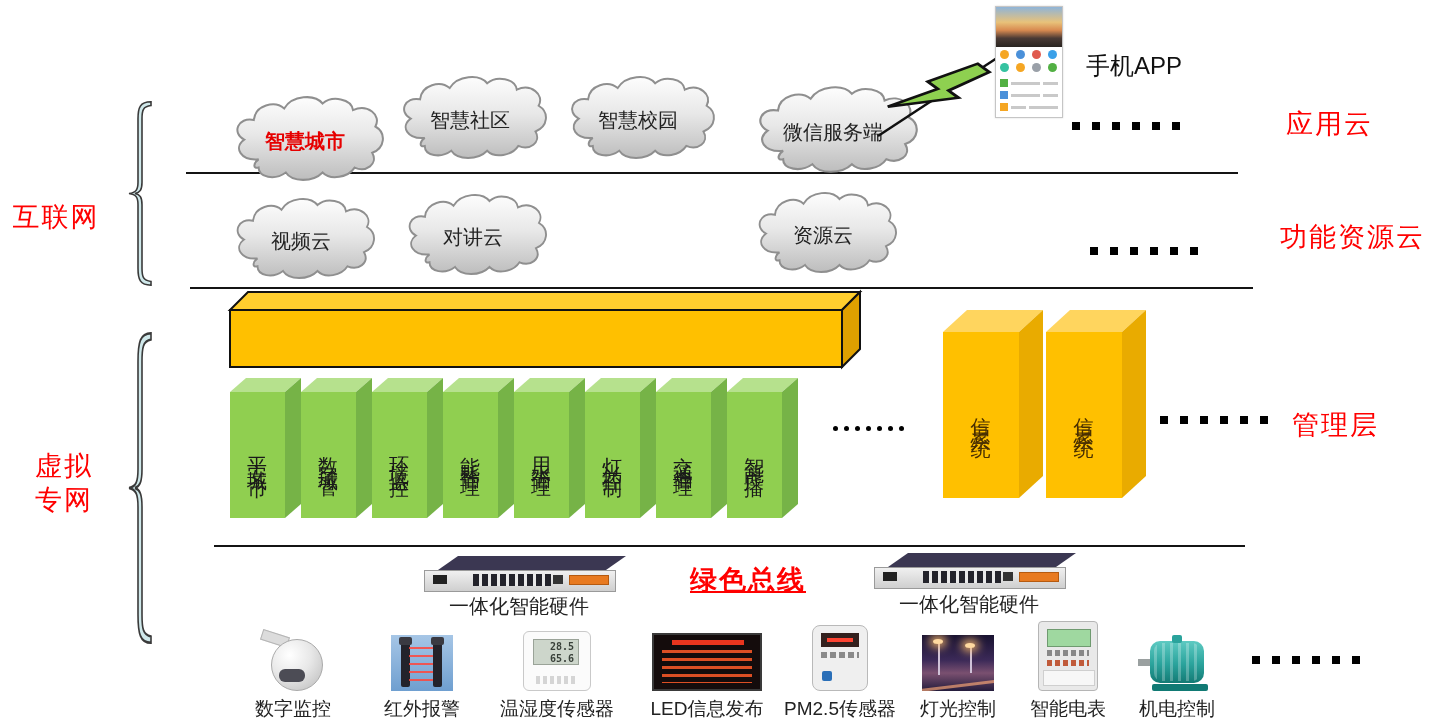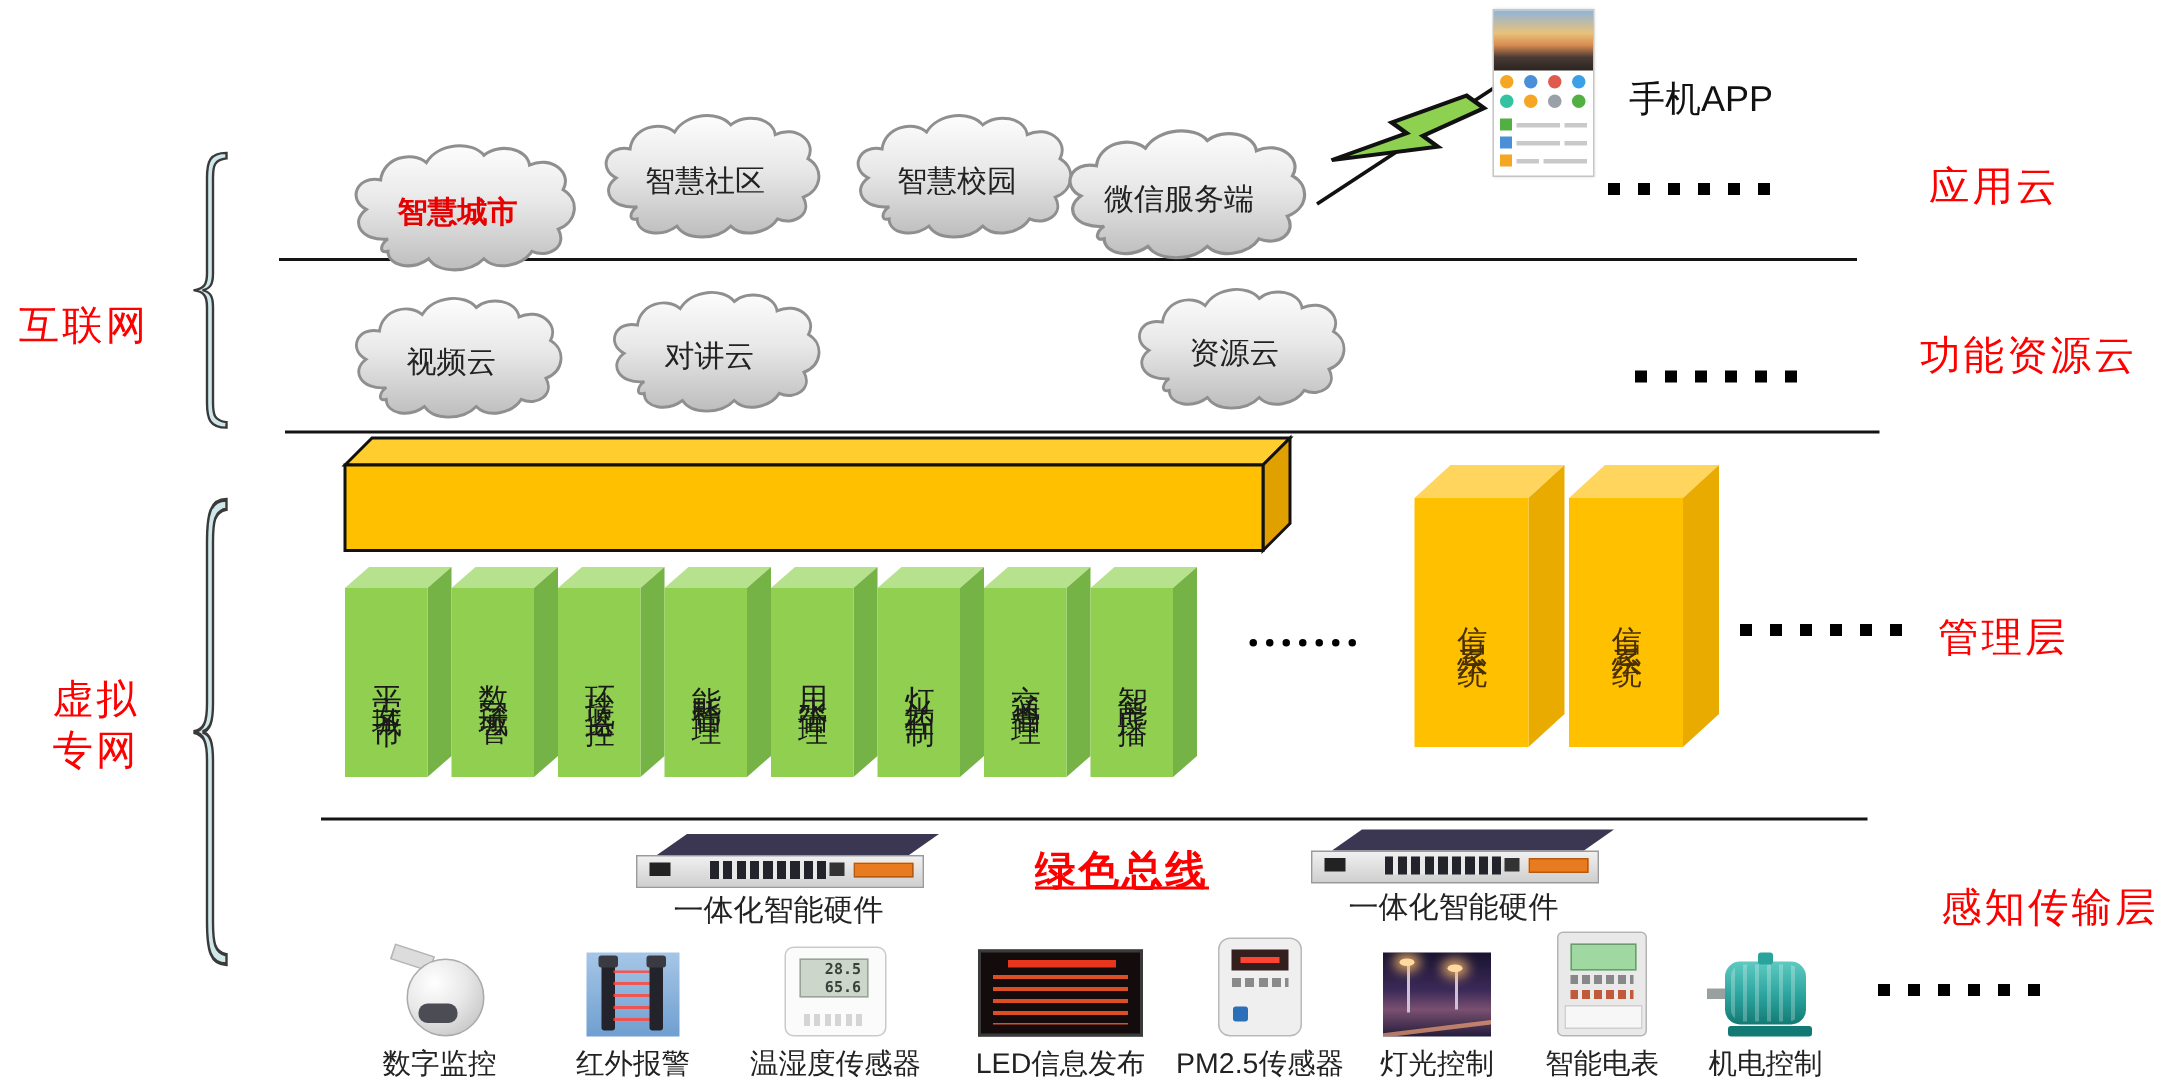--- a/index.html
+++ b/index.html
@@ -172,21 +172,20 @@
     <svg viewBox="0 0 26 200" preserveAspectRatio="none">
         <path d="M24,2 C13,2 11,8 11,20 L11,88 C11,96 9,99 2,100 C9,101 11,104 11,112 L11,180 C11,192 13,198 24,198 L24,194 C16,193 15,189 15,180 L15,112 C15,104 13,101 8,100 C13,99 15,96 15,88 L15,20 C15,11 16,7 24,6 Z" fill="#cfe8ea" stroke="#3a3a3a" stroke-width="1.6"></path>
       </svg>
   </div>
   <div class="red-label center" style="left:8px;top:450px;width:112px;">虚拟
 专网</div>
 
   <div class="red-label" style="left:1286px;top:108px;">应用云</div>
   <div class="red-label" style="left:1280px;top:221px;">功能资源云</div>
   <div class="red-label" style="left:1292px;top:409px;">管理层</div>
-  <div class="red-label" style="left:1294px;top:589px;">感知传输层</div>
 
   <div class="cloud" style="left:225px;top:92px;width:160px;height:92px;">
     <span class="cloud-shape">
         <svg viewBox="0 0 200 112" preserveAspectRatio="none" aria-hidden="true">
           <path d="M42,82 C20,84 10,68 24,58 C8,50 16,30 36,34 C38,16 62,10 74,20 C84,4 112,2 122,14 C134,4 158,8 160,22 C178,14 196,28 188,42 C202,50 200,68 184,74 C192,88 176,98 162,92 C154,104 132,108 122,98 C110,110 84,110 76,98 C62,108 42,104 42,92 C34,94 36,86 42,82 Z" fill="url(#cloudGrad)" stroke="#8f8f8f" stroke-width="2.5"></path>
         </svg>
       </span>
     <span class="cloud-label highlight">智慧城市</span>
   </div>
   <div class="cloud" style="left:392px;top:72px;width:156px;height:90px;">
@@ -198,21 +197,21 @@
     <span class="cloud-label">智慧社区</span>
   </div>
   <div class="cloud" style="left:560px;top:72px;width:156px;height:90px;">
     <span class="cloud-shape">
         <svg viewBox="0 0 200 112" preserveAspectRatio="none" aria-hidden="true">
           <path d="M42,82 C20,84 10,68 24,58 C8,50 16,30 36,34 C38,16 62,10 74,20 C84,4 112,2 122,14 C134,4 158,8 160,22 C178,14 196,28 188,42 C202,50 200,68 184,74 C192,88 176,98 162,92 C154,104 132,108 122,98 C110,110 84,110 76,98 C62,108 42,104 42,92 C34,94 36,86 42,82 Z" fill="url(#cloudGrad)" stroke="#8f8f8f" stroke-width="2.5"></path>
         </svg>
       </span>
     <span class="cloud-label">智慧校园</span>
   </div>
-  <div class="cloud" style="left:700px;top:82px;width:172px;height:94px;font-family:Liberation Serif, serif;">
+  <div class="cloud" style="left:747px;top:82px;width:172px;height:94px;font-family:Liberation Serif, serif;">
     <span class="cloud-shape">
         <svg viewBox="0 0 200 112" preserveAspectRatio="none" aria-hidden="true">
           <path d="M42,82 C20,84 10,68 24,58 C8,50 16,30 36,34 C38,16 62,10 74,20 C84,4 112,2 122,14 C134,4 158,8 160,22 C178,14 196,28 188,42 C202,50 200,68 184,74 C192,88 176,98 162,92 C154,104 132,108 122,98 C110,110 84,110 76,98 C62,108 42,104 42,92 C34,94 36,86 42,82 Z" fill="url(#cloudGrad)" stroke="#8f8f8f" stroke-width="2.5"></path>
         </svg>
       </span>
     <span class="cloud-label">微信服务端</span>
   </div>
 
   <svg class="linksvg" style="left:876px;top:54px;width:126px;height:84px;">
     <line x1="2" y1="82" x2="124" y2="2" stroke="#111" stroke-width="2.5"></line>

